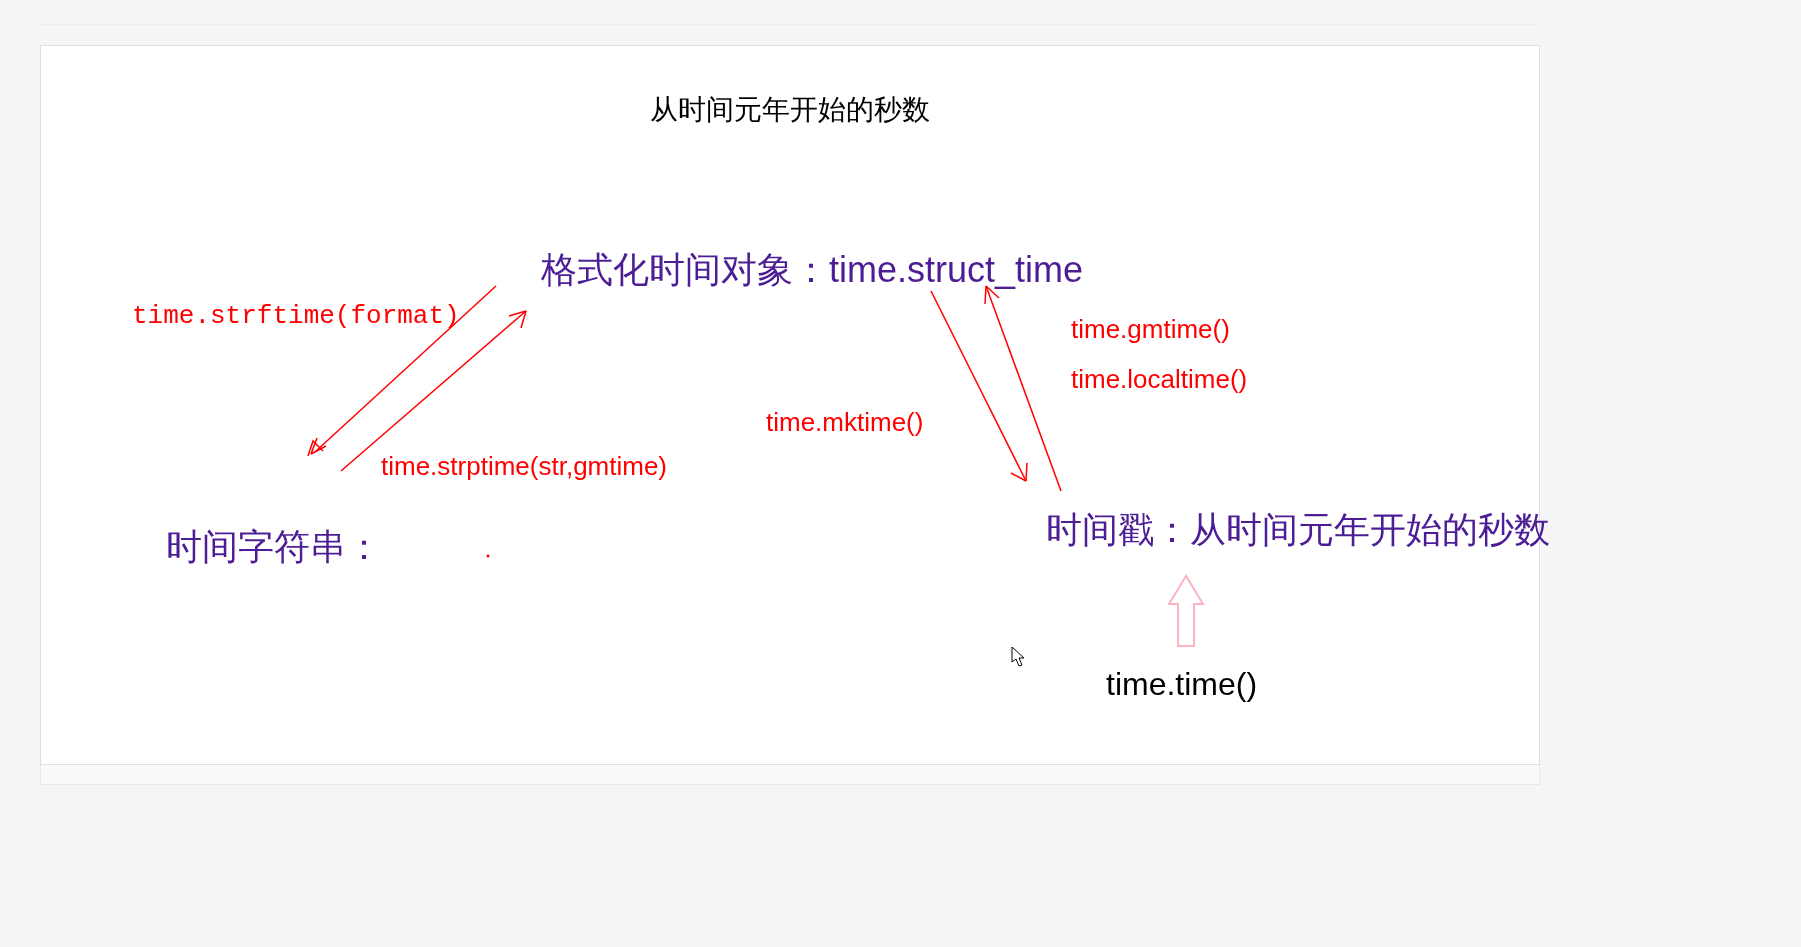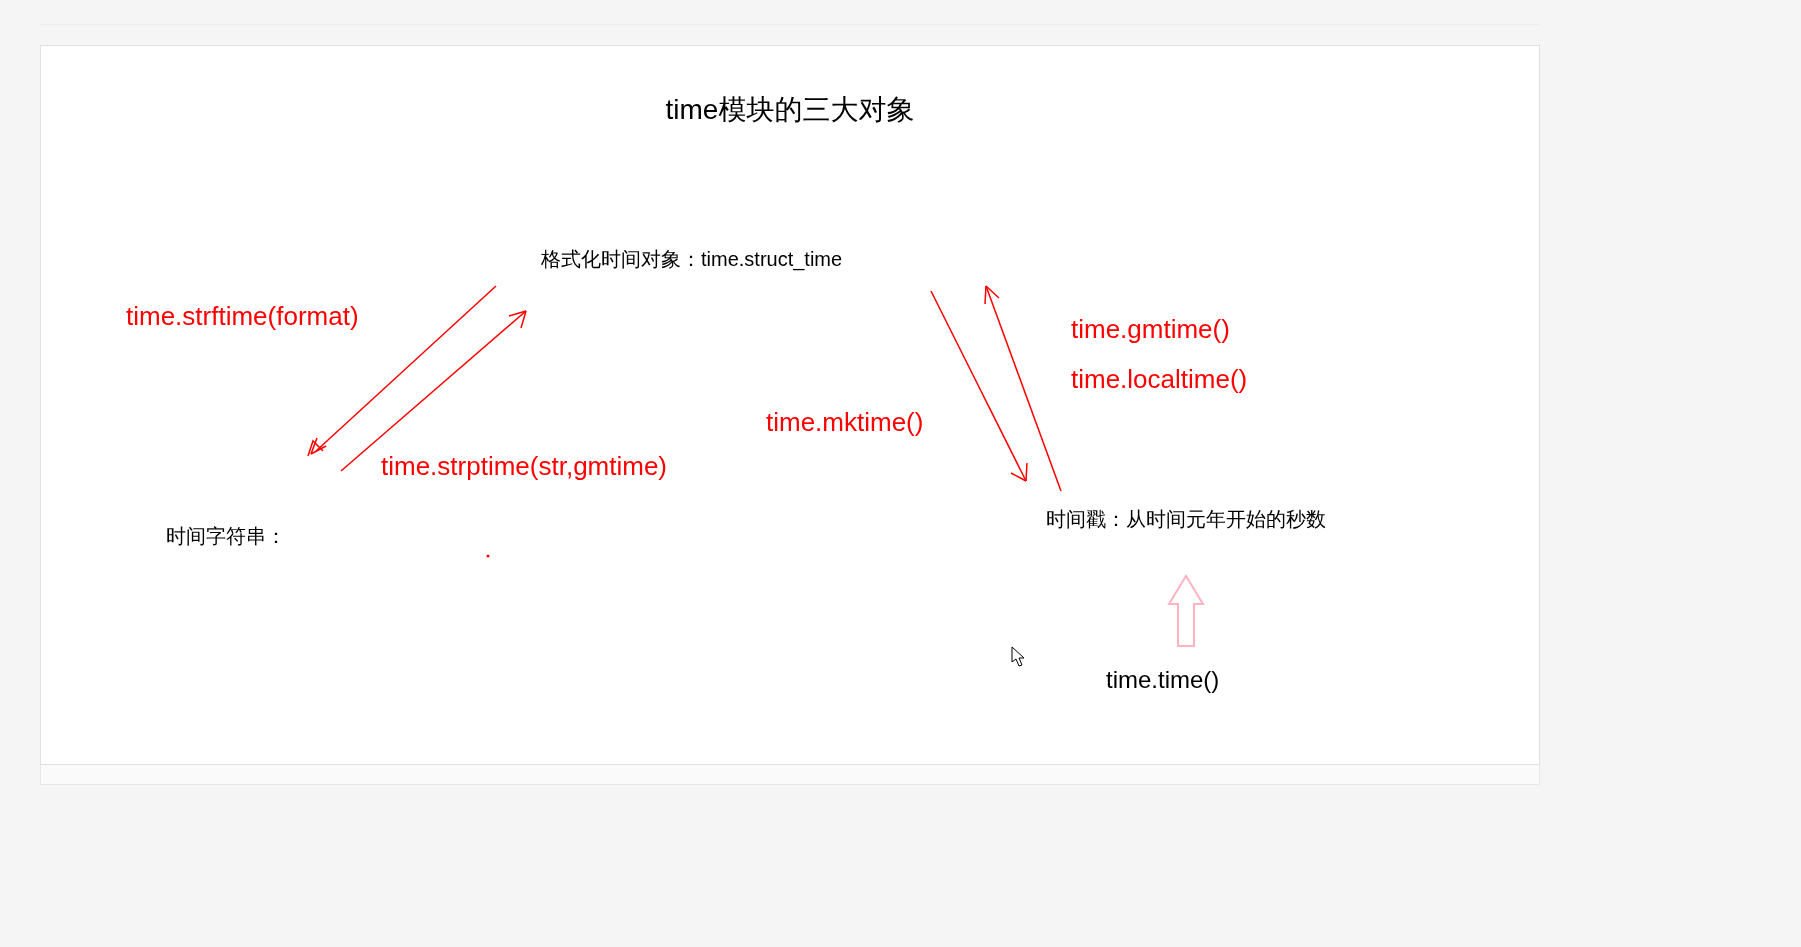--- a/index.html
+++ b/index.html
@@ -13,33 +13,33 @@
     .diagram-container {
       position: relative;
       width: 1500px;
       height: 720px;
       background: #ffffff;
       border: 1px solid #e0e0e0;
       margin-top: 20px;
     }
     .node {
       position: absolute;
-      font-size: 20px;
-      color: #000000;
+      font-size: 36px;
+      color: #4c1d95;
       white-space: nowrap;
     }
     .fn-label {
       position: absolute;
       font-size: 26px;
       color: #ff0000;
       white-space: nowrap;
     }
     .time-label {
       position: absolute;
-      font-size: 24px;
+      font-size: 32px;
       color: #000000;
       white-space: nowrap;
     }
     .title {
       position: absolute;
       left: 50%;
       top: 45px;
       transform: translateX(-50%);
       font-size: 28px;
       color: #000000;
@@ -70,29 +70,29 @@
       border-bottom: 1px solid #eee;
     }
   </style>
 </head>
 <body>
 
 <div class="top-rule"></div>
 
 <div class="diagram-container">
 
-  <div class="title">time模块的三大对象</div>
+  <div class="title">从时间元年开始的秒数</div>
 
   <div class="node" style="left:500px; top:200px;">格式化时间对象：time.struct_time</div>
 
   <div class="node" style="left:125px; top:445px;margin-top:32px;">时间字符串：</div>
 
   <div class="node" style="left:1005px; top:460px;">时间戳：从时间元年开始的秒数</div>
 
-  <div class="fn-label" style="left:85px; top:255px;">time.strftime(format)</div>
+  <div class="fn-label" style="left:91px; top:255px;font-family:Liberation Mono, monospace;">time.strftime(format)</div>
 
   <div class="fn-label" style="left:340px; top:405px;">time.strptime(str,gmtime)</div>
 
   <div class="fn-label" style="left:725px; top:361px;">time.mktime()</div>
 
   <div class="fn-label" style="left:1030px; top:268px;text-align:center;">time.gmtime()</div>
 
   <div class="fn-label" style="left:1030px; top:318px;">time.localtime()</div>
 
   <div class="time-label" style="left:1065px; top:620px;">time.time()</div>

